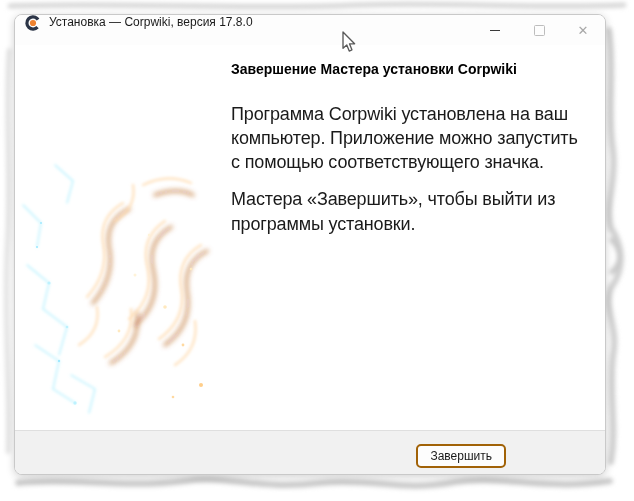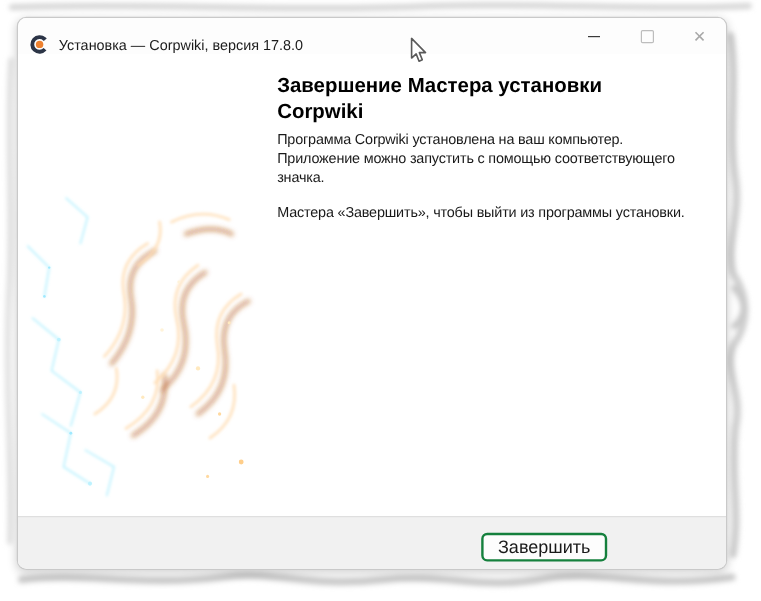--- a/index.html
+++ b/index.html
@@ -8,21 +8,21 @@
   
   .torn{position:absolute;left:0;top:0;width:634px;height:501px;z-index:0;}
 
   
   .win{position:absolute;left:14px;top:14px;width:592px;height:461px;background:#fff;
        border:1px solid #c9c9c9;border-radius:8px;box-shadow:0 2px 8px rgba(0,0,0,.18);
        overflow:hidden;z-index:1;box-sizing:border-box;}
 
   
   .titlebar{position:absolute;left:0;top:0;right:0;height:30px;background:#fdfdfd;
-            display:flex;align-items:flex-end;padding-left:10px;box-sizing:border-box;}
+            display:flex;align-items:flex-start;padding-left:10px;box-sizing:border-box;}
   .logo{width:16px;height:16px;margin-right:8px;flex:0 0 auto;}
   .title{font-size:12px;color:#1b1b1b;white-space:nowrap;}
   .controls{margin-left:auto;display:flex;height:30px;}
   .ctl{width:44px;height:30px;display:flex;align-items:center;justify-content:center;}
   .min-glyph{width:10px;height:1px;background:#3a3a3a;}
   .max-glyph{width:9px;height:9px;border:1px solid #bdbdbd;border-radius:1.5px;}
   .close-glyph{font-size:13px;color:#a8a8a8;line-height:1;}
 
   
   .hero{position:absolute;left:0;top:30px;width:201px;height:387px;overflow:hidden;
@@ -34,30 +34,30 @@
       radial-gradient(ellipse 55% 38% at 22% 70%, rgba(62,208,255,.80) 0%, rgba(62,190,255,.40) 42%, rgba(0,0,0,0) 70%),
       radial-gradient(ellipse 45% 30% at 35% 48%, rgba(90,185,240,.45) 0%, rgba(0,0,0,0) 70%),
       radial-gradient(ellipse 70% 22% at 50% 102%, rgba(18,38,58,.75) 0%, rgba(0,0,0,0) 75%),
       linear-gradient(180deg,#6e7883 0%,#5e6b79 16%,#4c617a 38%,#40597a 58%,#35527a 72%,#2e4a6b 85%,#294563 100%);
   }
   .hero svg{position:absolute;left:0;top:0;}
 
   
   .content{position:absolute;left:201px;top:30px;width:391px;height:387px;background:#ffffff;
            box-sizing:border-box;padding:16px 18px 0 15px;}
-  .heading{font-size:17px;line-height:1.25;font-weight:bold;color:#000;max-width:335px;
-           margin:0 0 4px 0;letter-spacing:0;}
-  .para{font-size:12px;line-height:1.35;color:#1a1a1a;max-width:365px;letter-spacing:-0.15px;margin:0 0 13px 0;}
+  .heading{font-size:14px;line-height:1.25;font-weight:bold;color:#000;max-width:335px;
+           margin:0 0 23px 0;letter-spacing:0;}
+  .para{font-size:18px;line-height:1.35;color:#1a1a1a;max-width:365px;letter-spacing:-0.15px;margin:0 0 13px 0;}
 
   
   .footer{position:absolute;left:0;right:0;bottom:0;height:44px;background:#f1f1f1;
           border-top:1px solid #dfdfdf;box-sizing:border-box;}
   .finish-btn{position:absolute;right:99px;top:13px;height:24px;min-width:78px;
-          background:#fdfdfd;border:2px solid #15803d;border-radius:5px;
-          font-family:"Liberation Sans",sans-serif;font-size:15px;color:#1a1a1a;
+          background:#fdfdfd;border:2px solid #a16207;border-radius:5px;
+          font-family:"Liberation Sans",sans-serif;font-size:12px;color:#1a1a1a;
           display:flex;align-items:center;justify-content:center;padding:0 12px;box-sizing:border-box;cursor:default;}
 
   
   .cursor{position:absolute;left:341px;top:31px;z-index:3;}
 </style>
 </head>
 <body>
 
 <div class="canvas">
 

